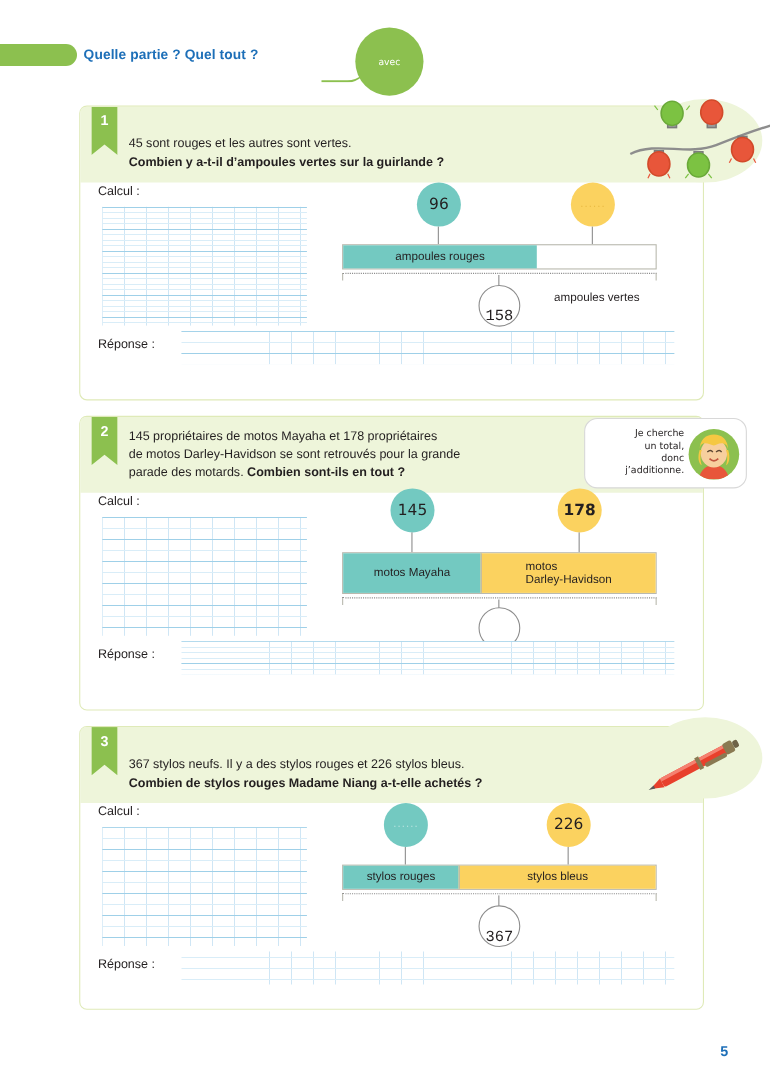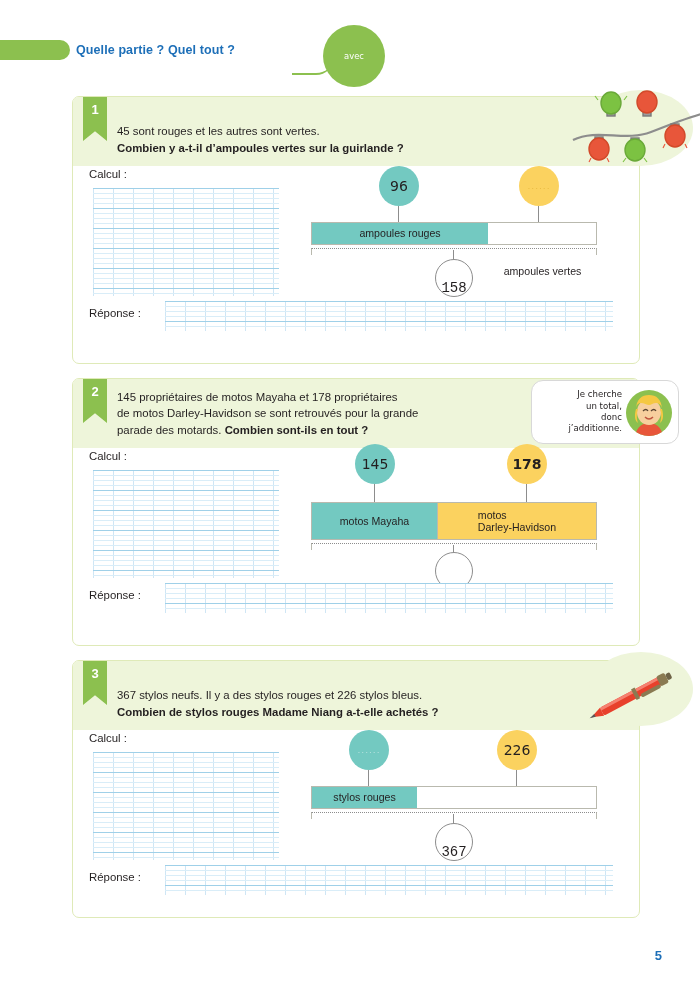--- a/index.html
+++ b/index.html
@@ -377,20 +377,21 @@
         <span class="dots dark2">......</span>
       </div>
       <div class="stem" style="left:57px; top:40px; height:16px;"></div>
       <div class="pill-circle yellow" style="left:186px; top:0px;">
         <span>226</span>
       </div>
       <div class="stem" style="left:205px; top:40px; height:16px;"></div>
 
       <div class="bar" style="top:56px; width:286px; height:23px;">
         <div class="seg part1" style="width:37%;">stylos rouges</div>
+        <div class="seg part2" style="width:63%;">stylos bleus</div>
       </div>
       <div class="brace" style="left:0; top:82px; width:286px;"></div>
       <div class="stem" style="left:142px; top:84px; height:10px;"></div>
       <div class="total-circle" style="left:124px; top:93px;">
         <span>367</span>
       </div>
     </div>
 
     <div class="lbl" style="left:16px; top:141px;">Réponse :</div>
     <div class="ruled" style="left:92px; top:135px; width:448px; height:30px;"></div>

